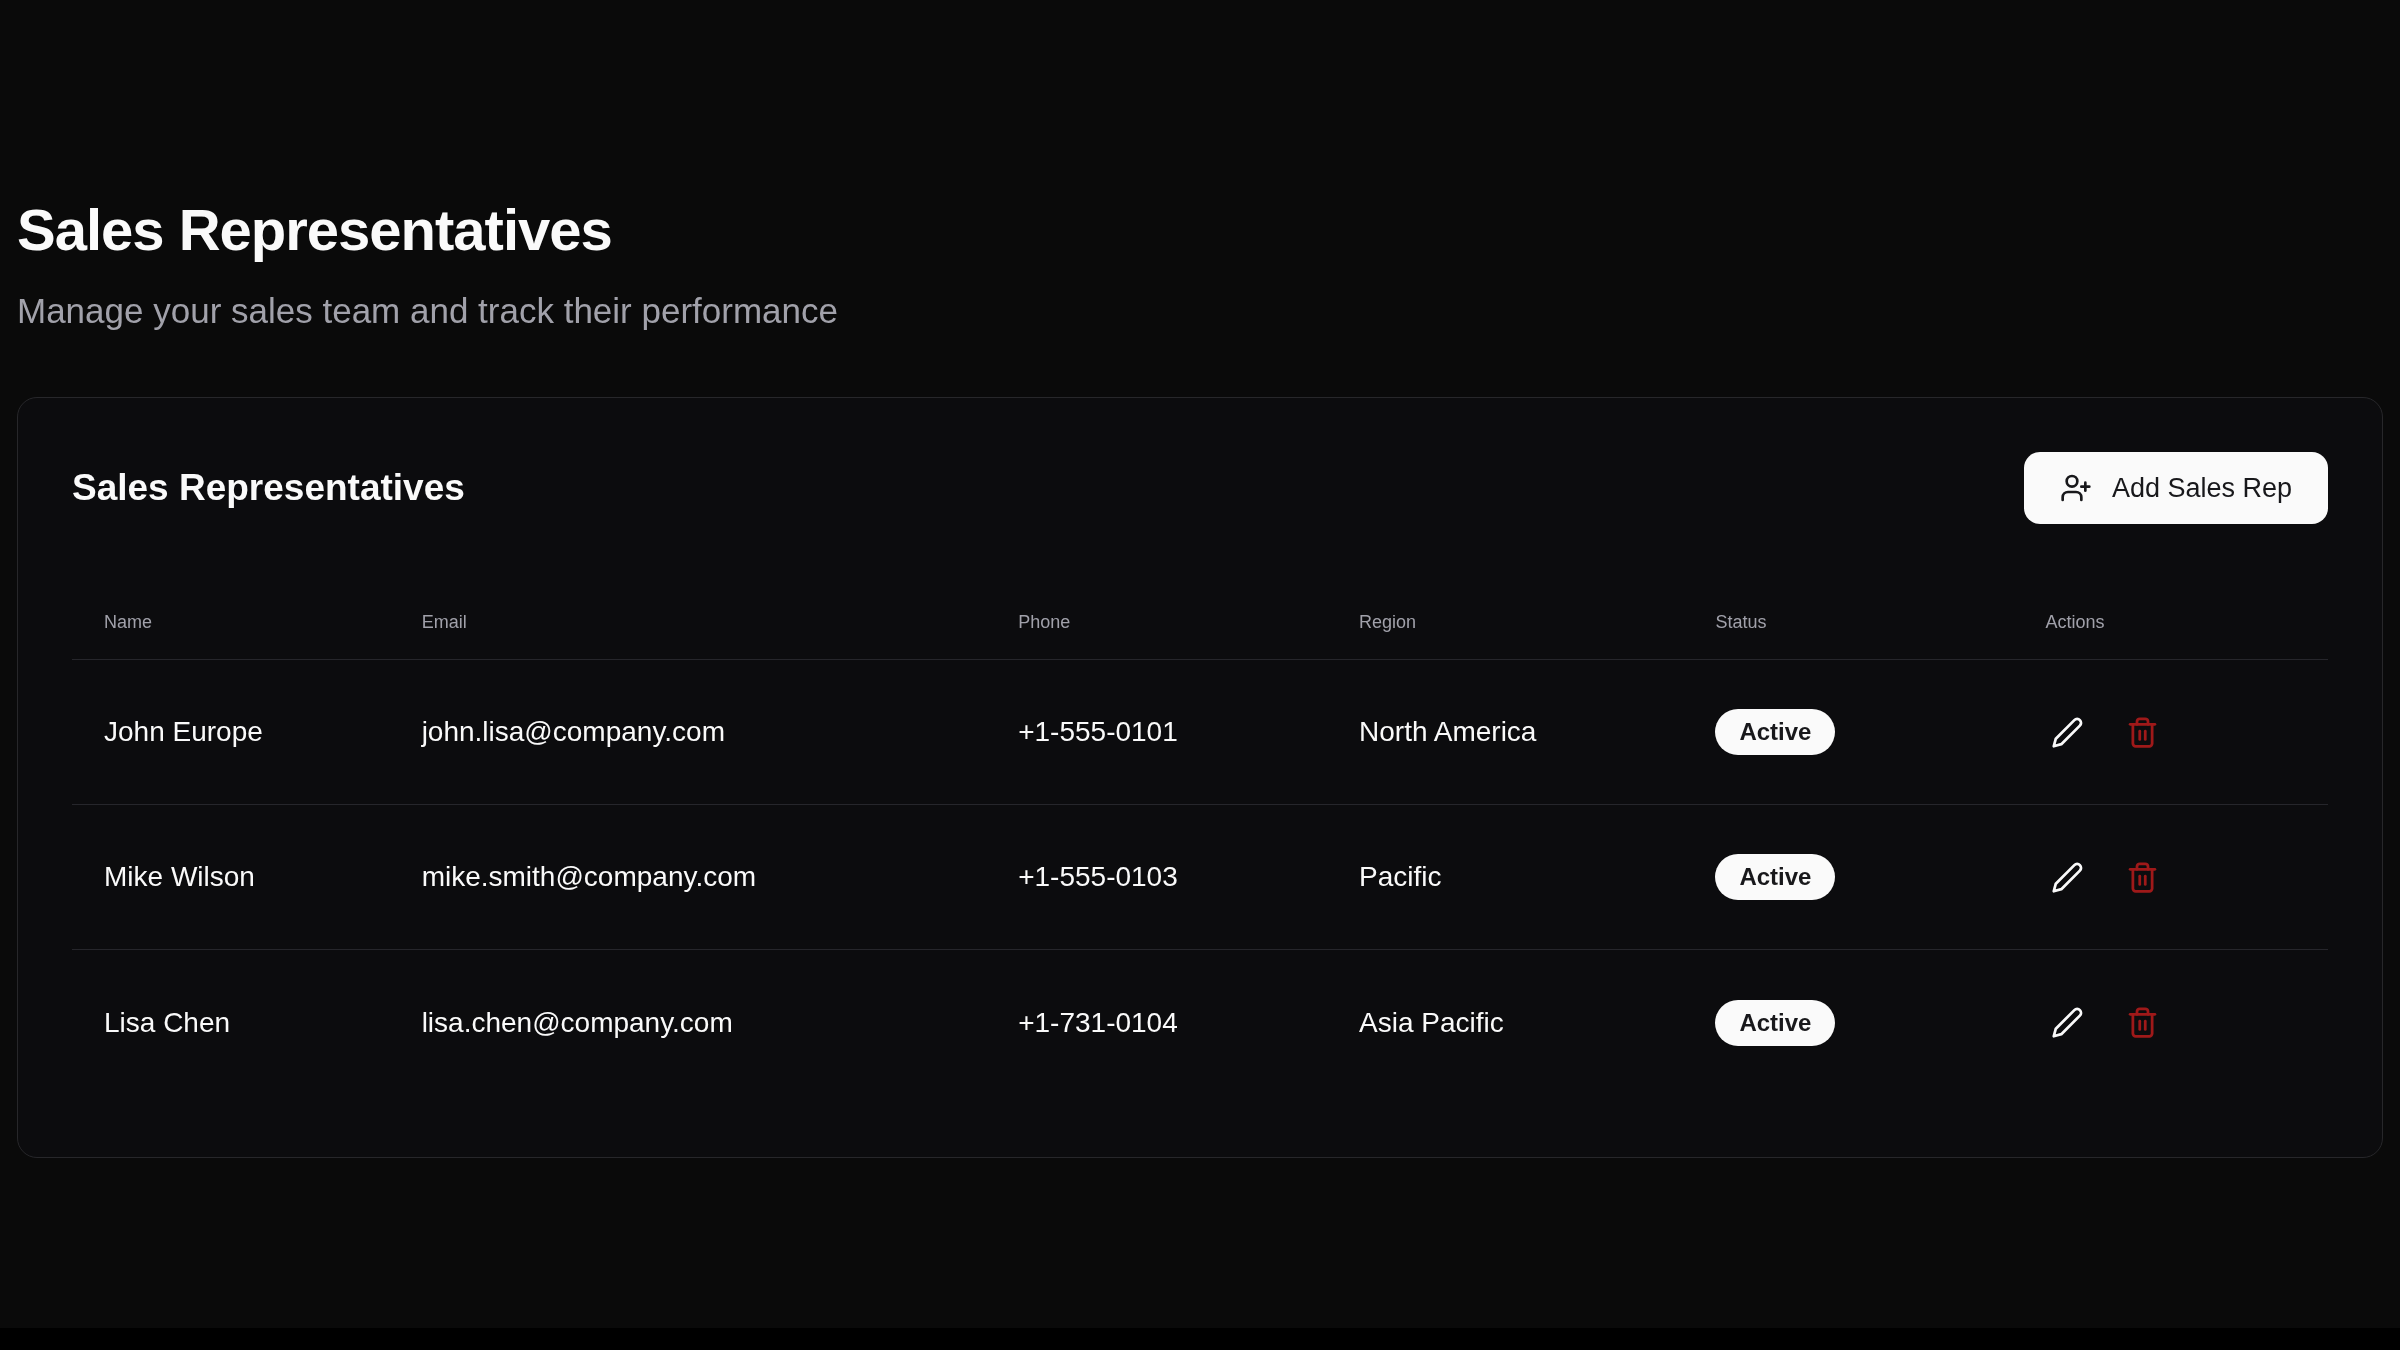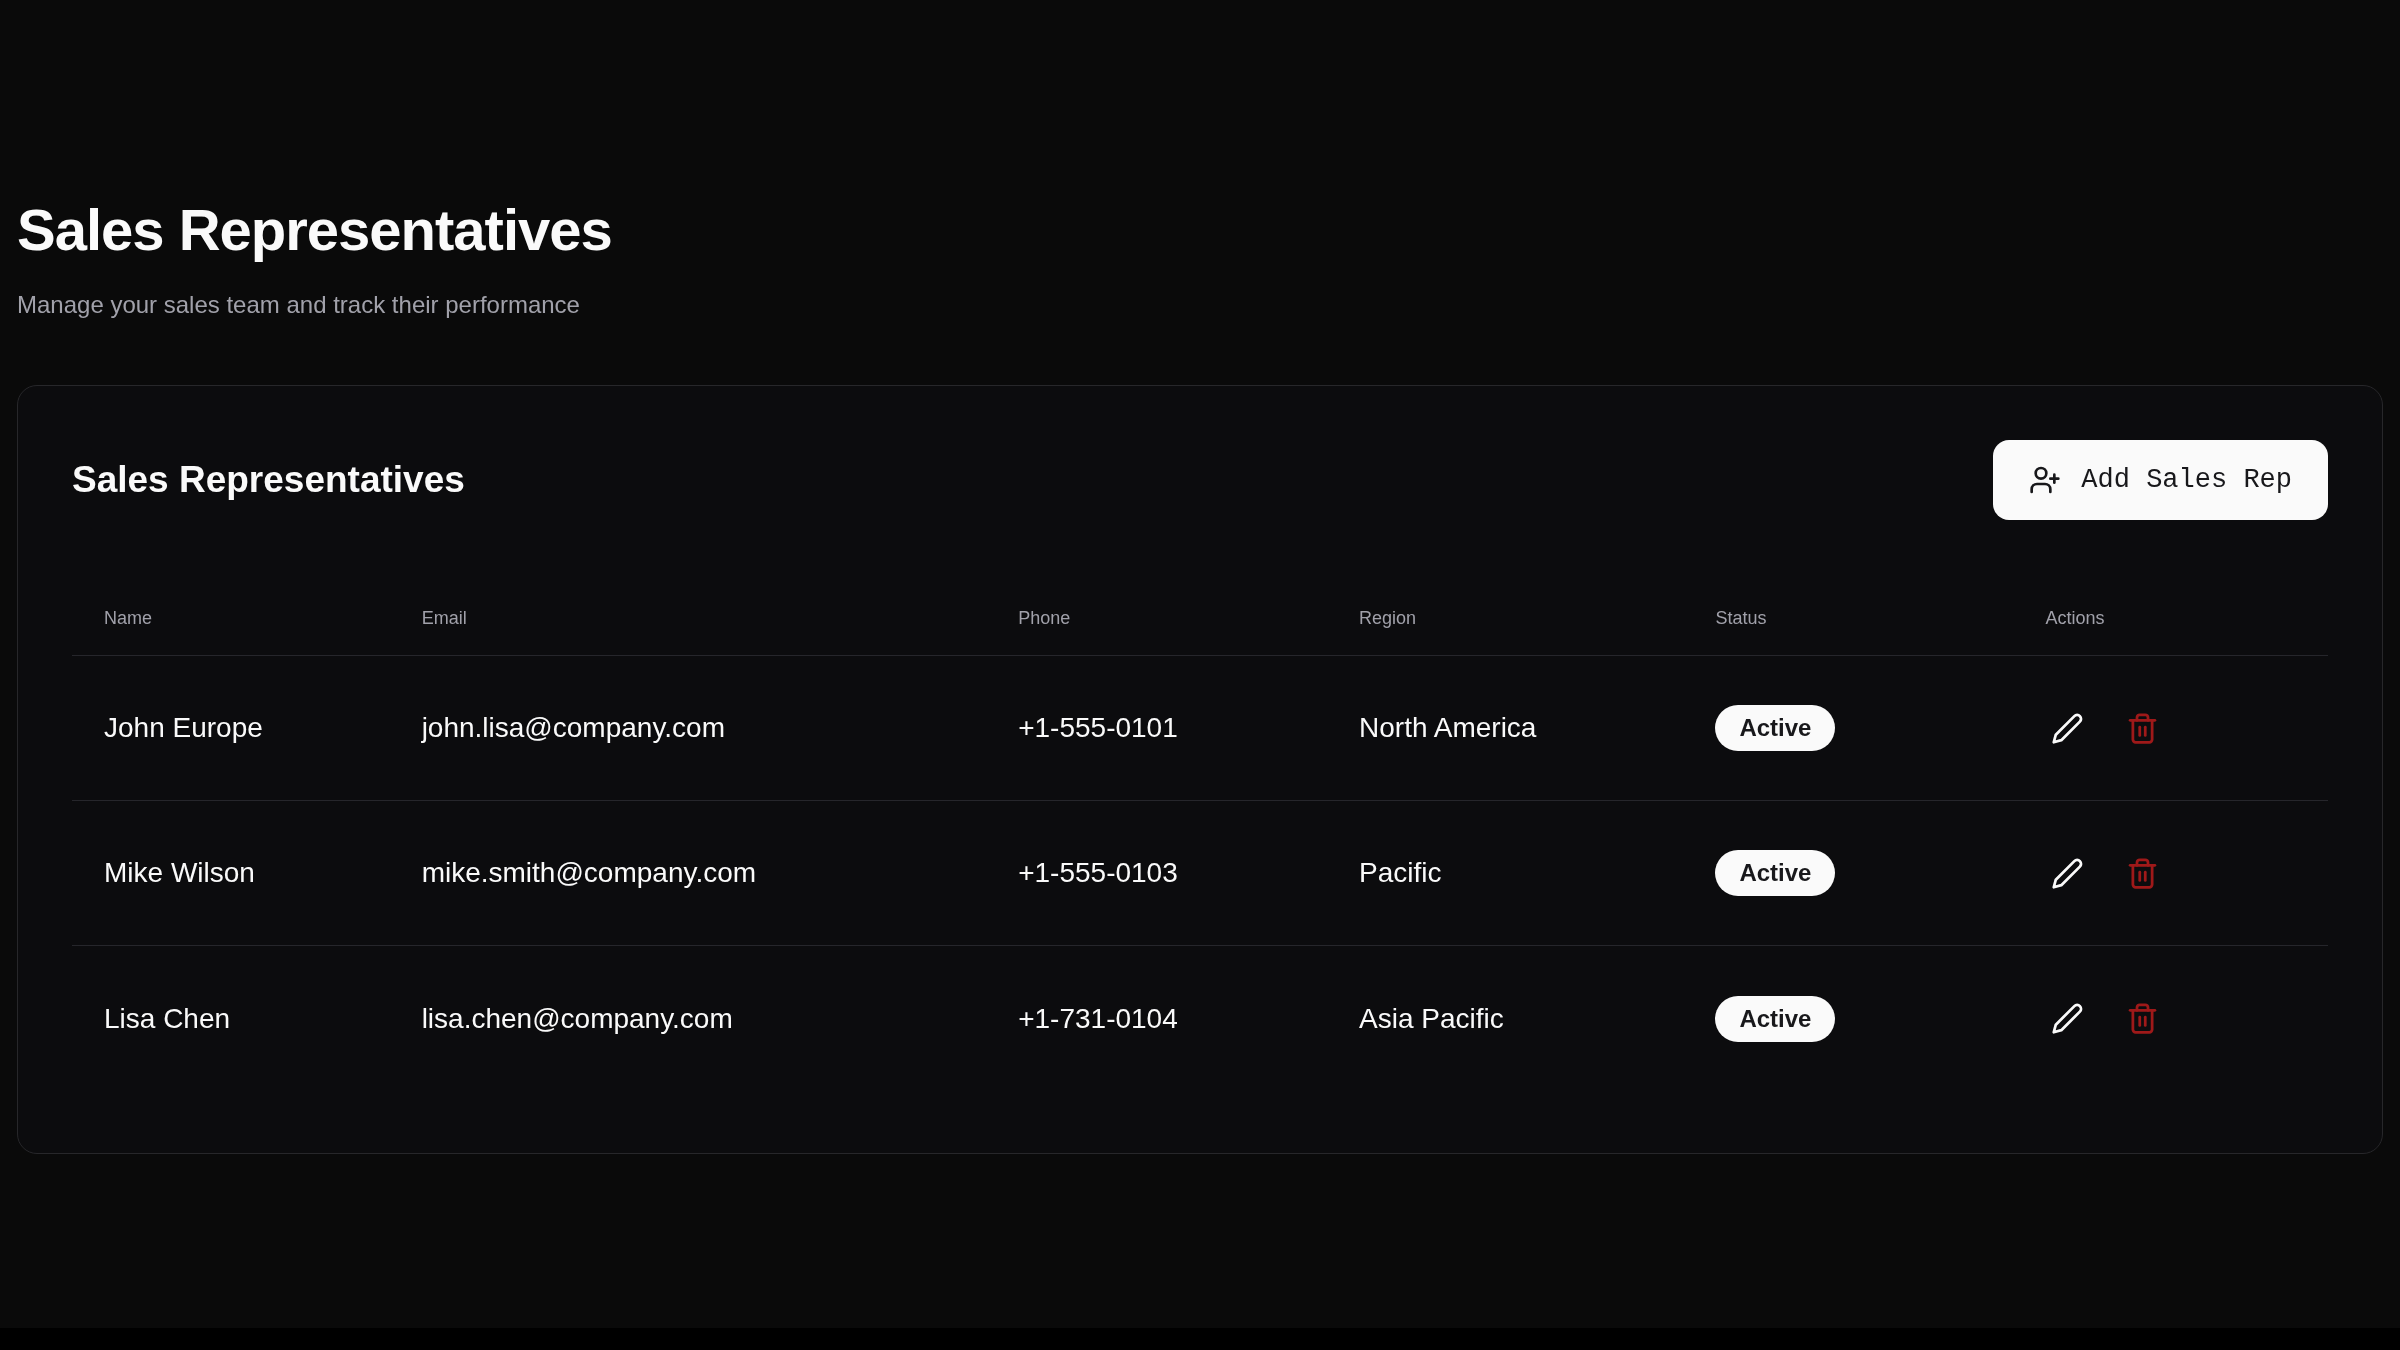--- a/index.html
+++ b/index.html
@@ -24,21 +24,21 @@
 
   .page-title {
     font-size: 58px;
     font-weight: 700;
     letter-spacing: -1px;
     color: var(--text, #fafafa);
   }
 
   .page-subtitle {
     margin-top: 28px;
-    font-size: 24px;
+    font-size: 35px;
     font-weight: 400;
     color: var(--muted-text, #a1a1aa);
   }
 
   .card {
     margin-top: 66px;
     background: var(--card-bg, #0c0c0e);
     border: 1px solid var(--card-border, #27272a);
     border-radius: 20px;
     padding: 54px 54px 62px;
@@ -53,27 +53,27 @@
   .card-title {
     font-size: 37px;
     font-weight: 700;
     color: var(--text, #fafafa);
   }
 
   .add-btn {
     display: inline-flex;
     align-items: center;
     gap: 20px;
-    height: 80px;
+    height: 72px;
     padding: 0 36px;
     background: var(--badge-bg, #fafafa);
     color: var(--badge-text, #18181b);
     border: none;
     border-radius: 16px;
-    font-family: Liberation Mono, monospace;
+    font-family: Liberation Sans, sans-serif;
     font-size: 27px;
     font-weight: 500;
     cursor: pointer;
   }
 
   .add-btn svg {
     width: 32px;
     height: 32px;
     display: block;
   }

